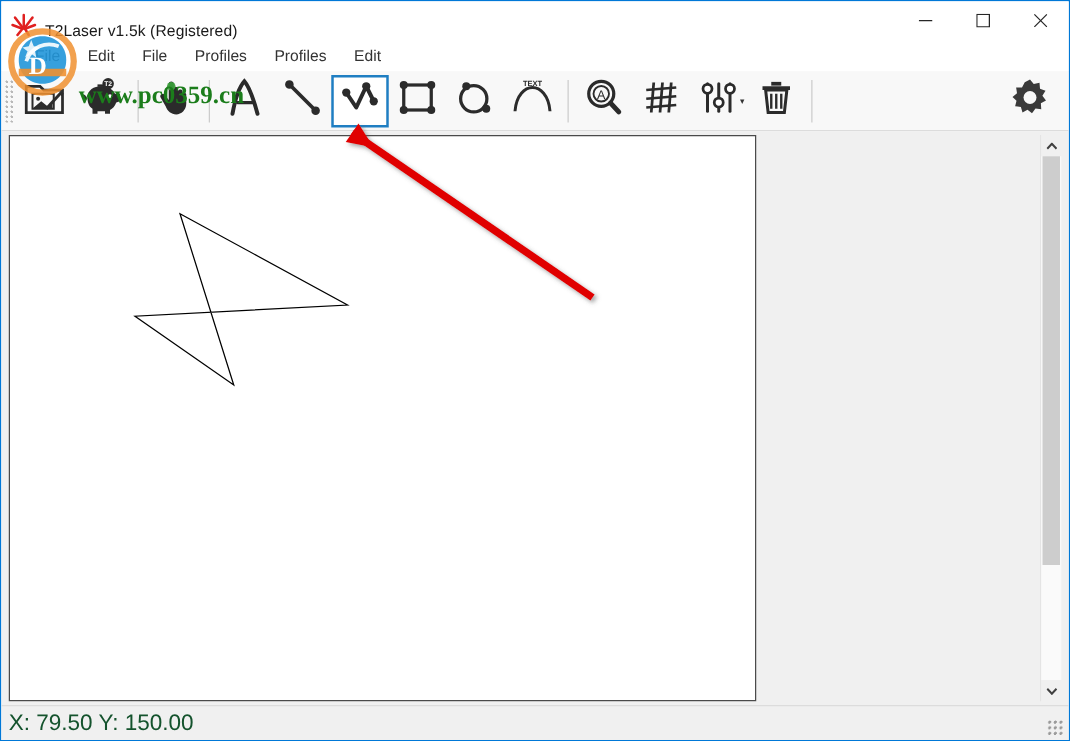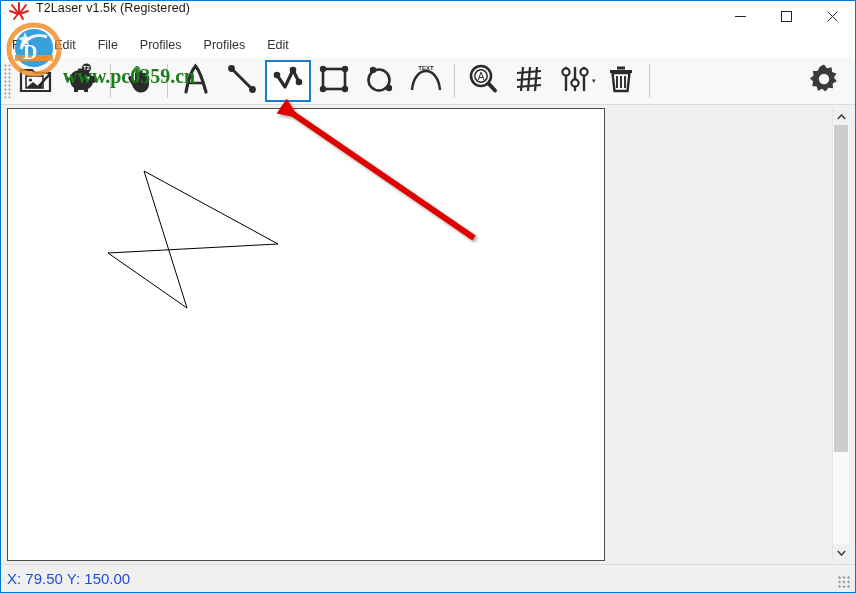--- a/index.html
+++ b/index.html
@@ -15,21 +15,21 @@
     border:1px solid #0078d7;
     background:#ffffff;
     overflow:hidden;
   }
 
   
   .titlebar {
     position:absolute; top:0; left:0;
     width:854px; height:31px;
     background:#ffffff;
-    display:flex; align-items:flex-start;
+    display:flex; align-items:flex-end;
   }
   .title-icon {
     width:22px; height:22px;
     margin-left:7px; margin-right:6px;
     position:relative; flex:none;
   }
   .title-text {
     font-size:12.5px; color:#1a1a1a;
     letter-spacing:0.1px;
     white-space:nowrap;
@@ -41,21 +41,21 @@
     font-size:13px; color:#262626;
     background:transparent;
   }
 
   
   .menubar {
     position:absolute; top:31px; left:0;
     width:854px; height:25px;
     background:#ffffff;
     display:flex; align-items:center;
-    padding-left:0;
+    padding-left:16px;
   }
   .menuitem {
     font-size:12.5px; color:#333333;
     padding:3px 11px;
     white-space:nowrap;
   }
 
   
   .toolbar {
     position:absolute; top:56px; left:0;
@@ -141,21 +141,21 @@
 
   
   .statusbar {
     position:absolute; bottom:0; left:0;
     width:854px; height:28px;
     background:#f0f0f0;
     border-top:1px solid #dcdcdc;
     display:flex; align-items:center;
   }
   .status-text {
-    font-size:15px; color:#1d4ed8;
+    font-size:18px; color:#14532d;
     margin-left:6px;
     white-space:nowrap;
   }
   .resize-grip {
     position:absolute; right:4px; bottom:3px;
     width:13px; height:13px;
     background-image:
       radial-gradient(circle at 1.6px 1.6px, #9a9a9a 1.2px, transparent 1.3px);
     background-size:4.5px 4.5px;
   }

